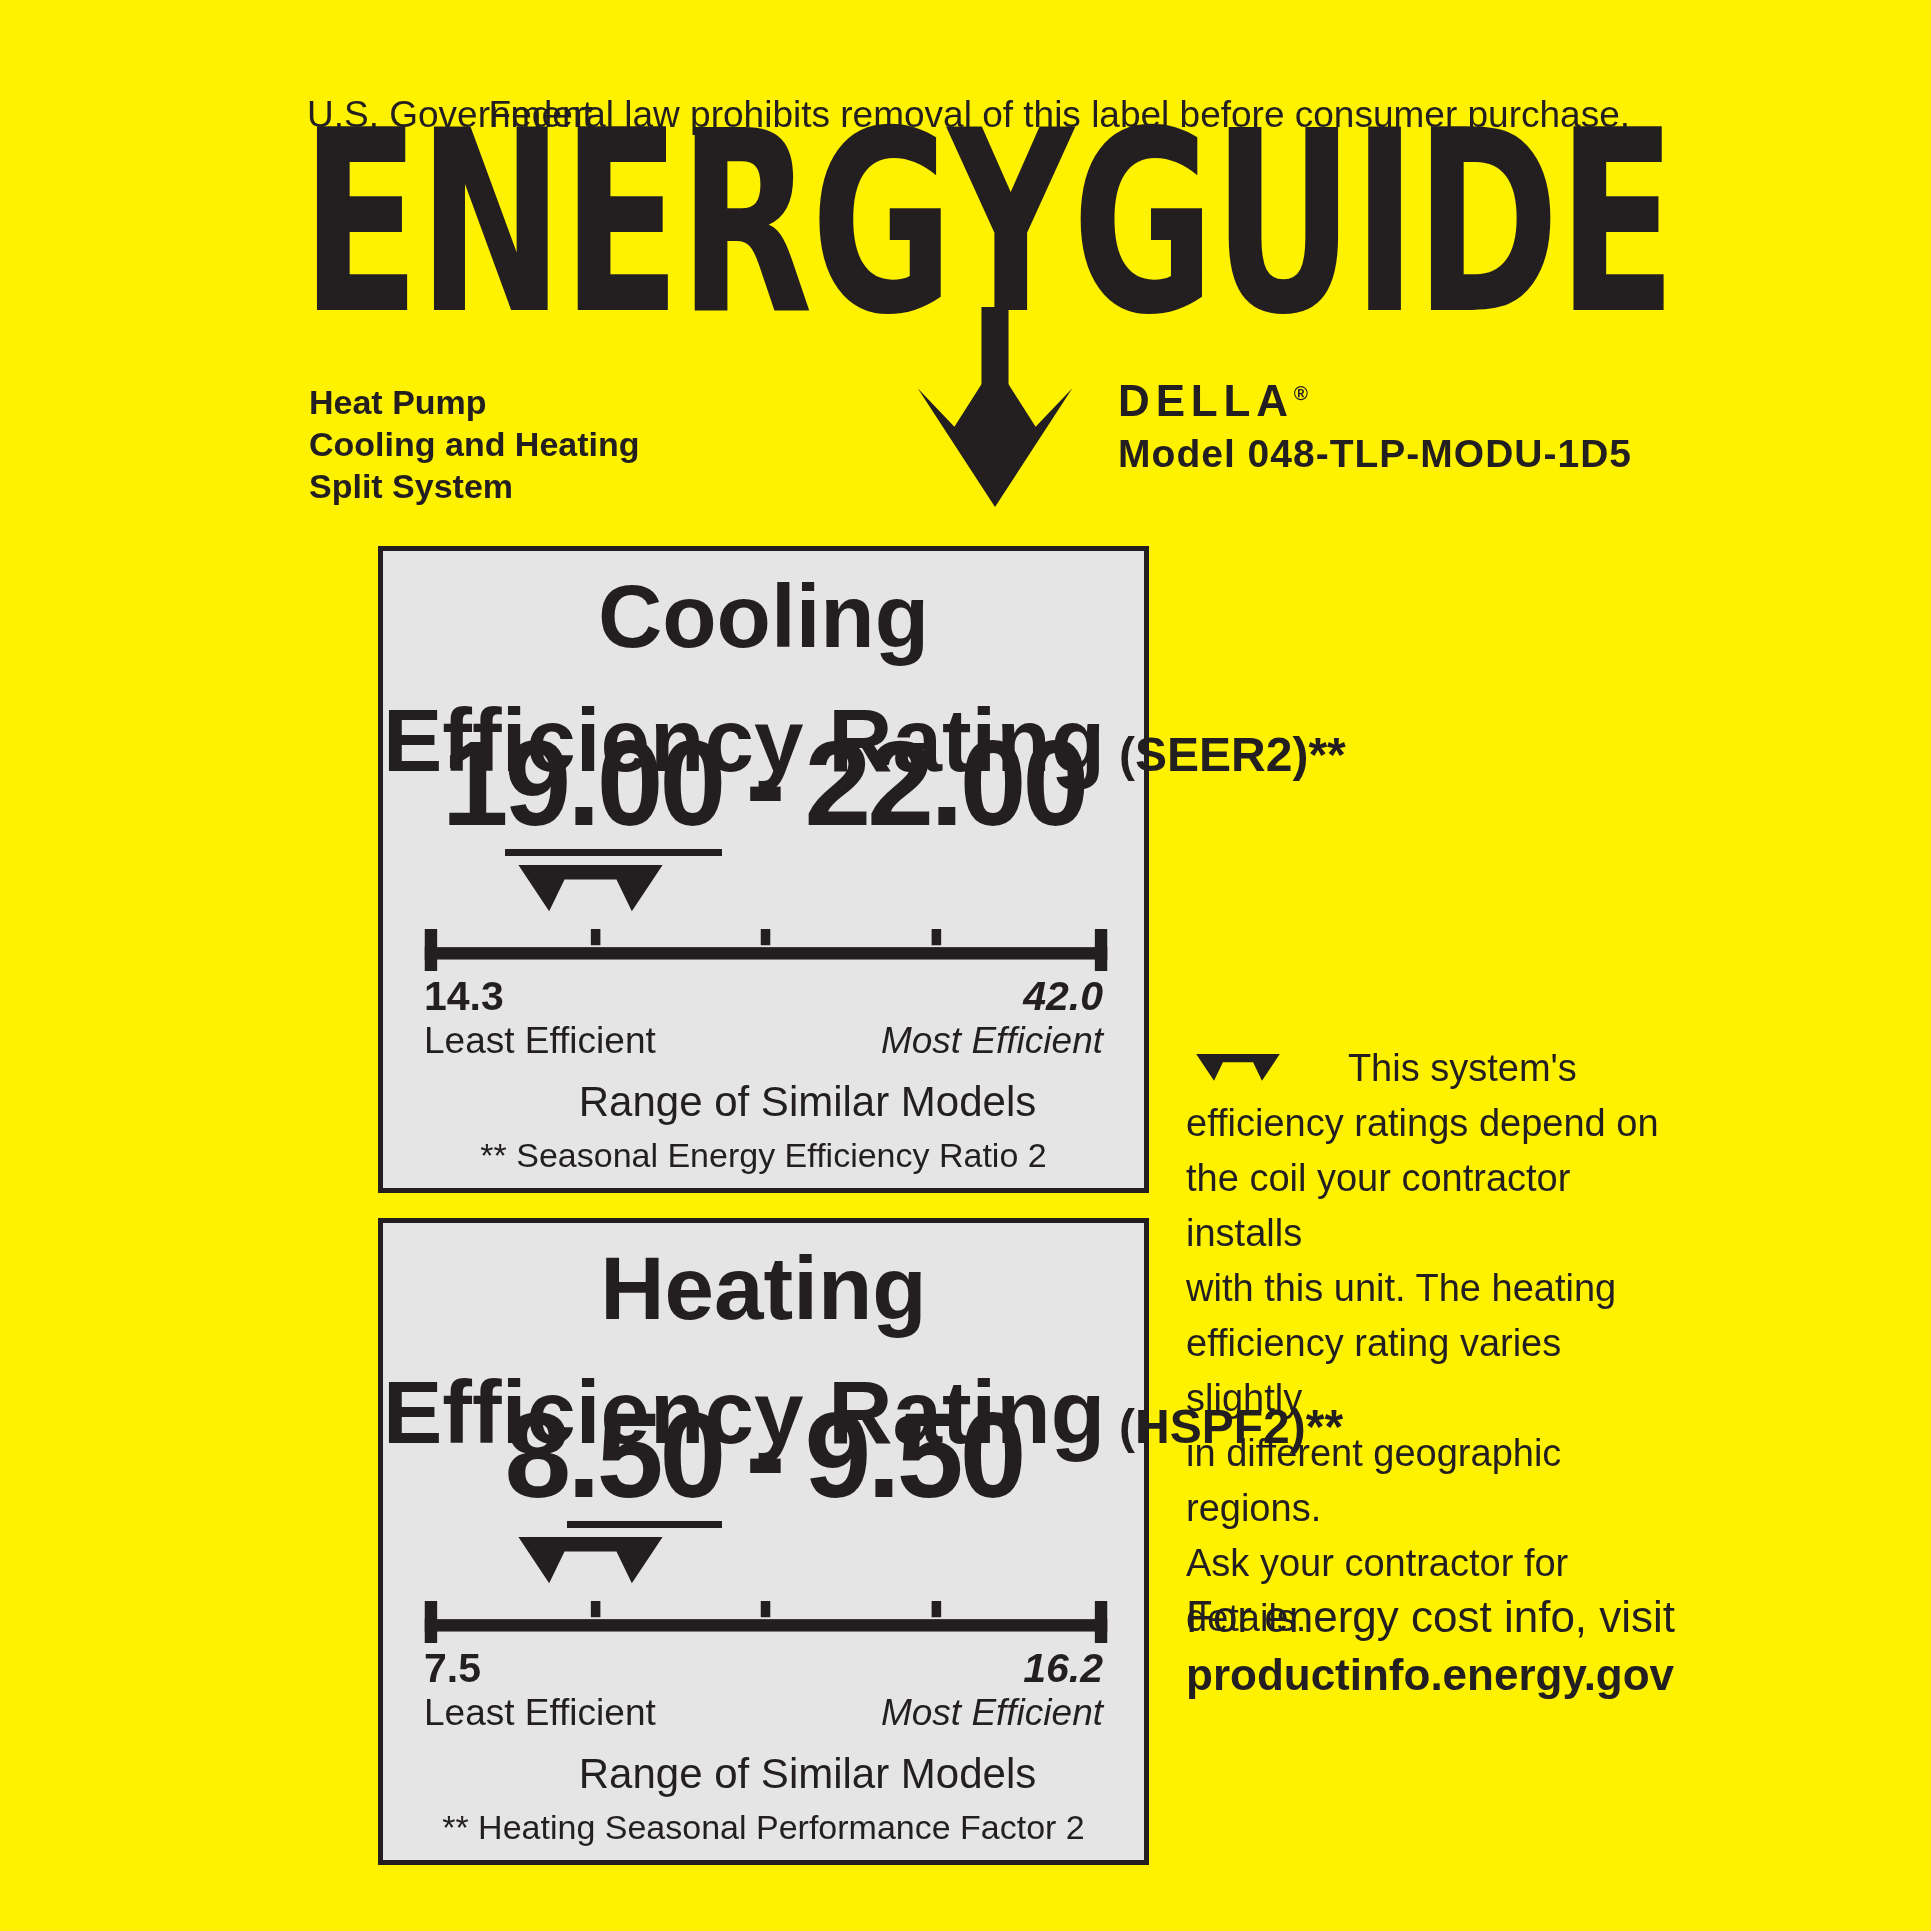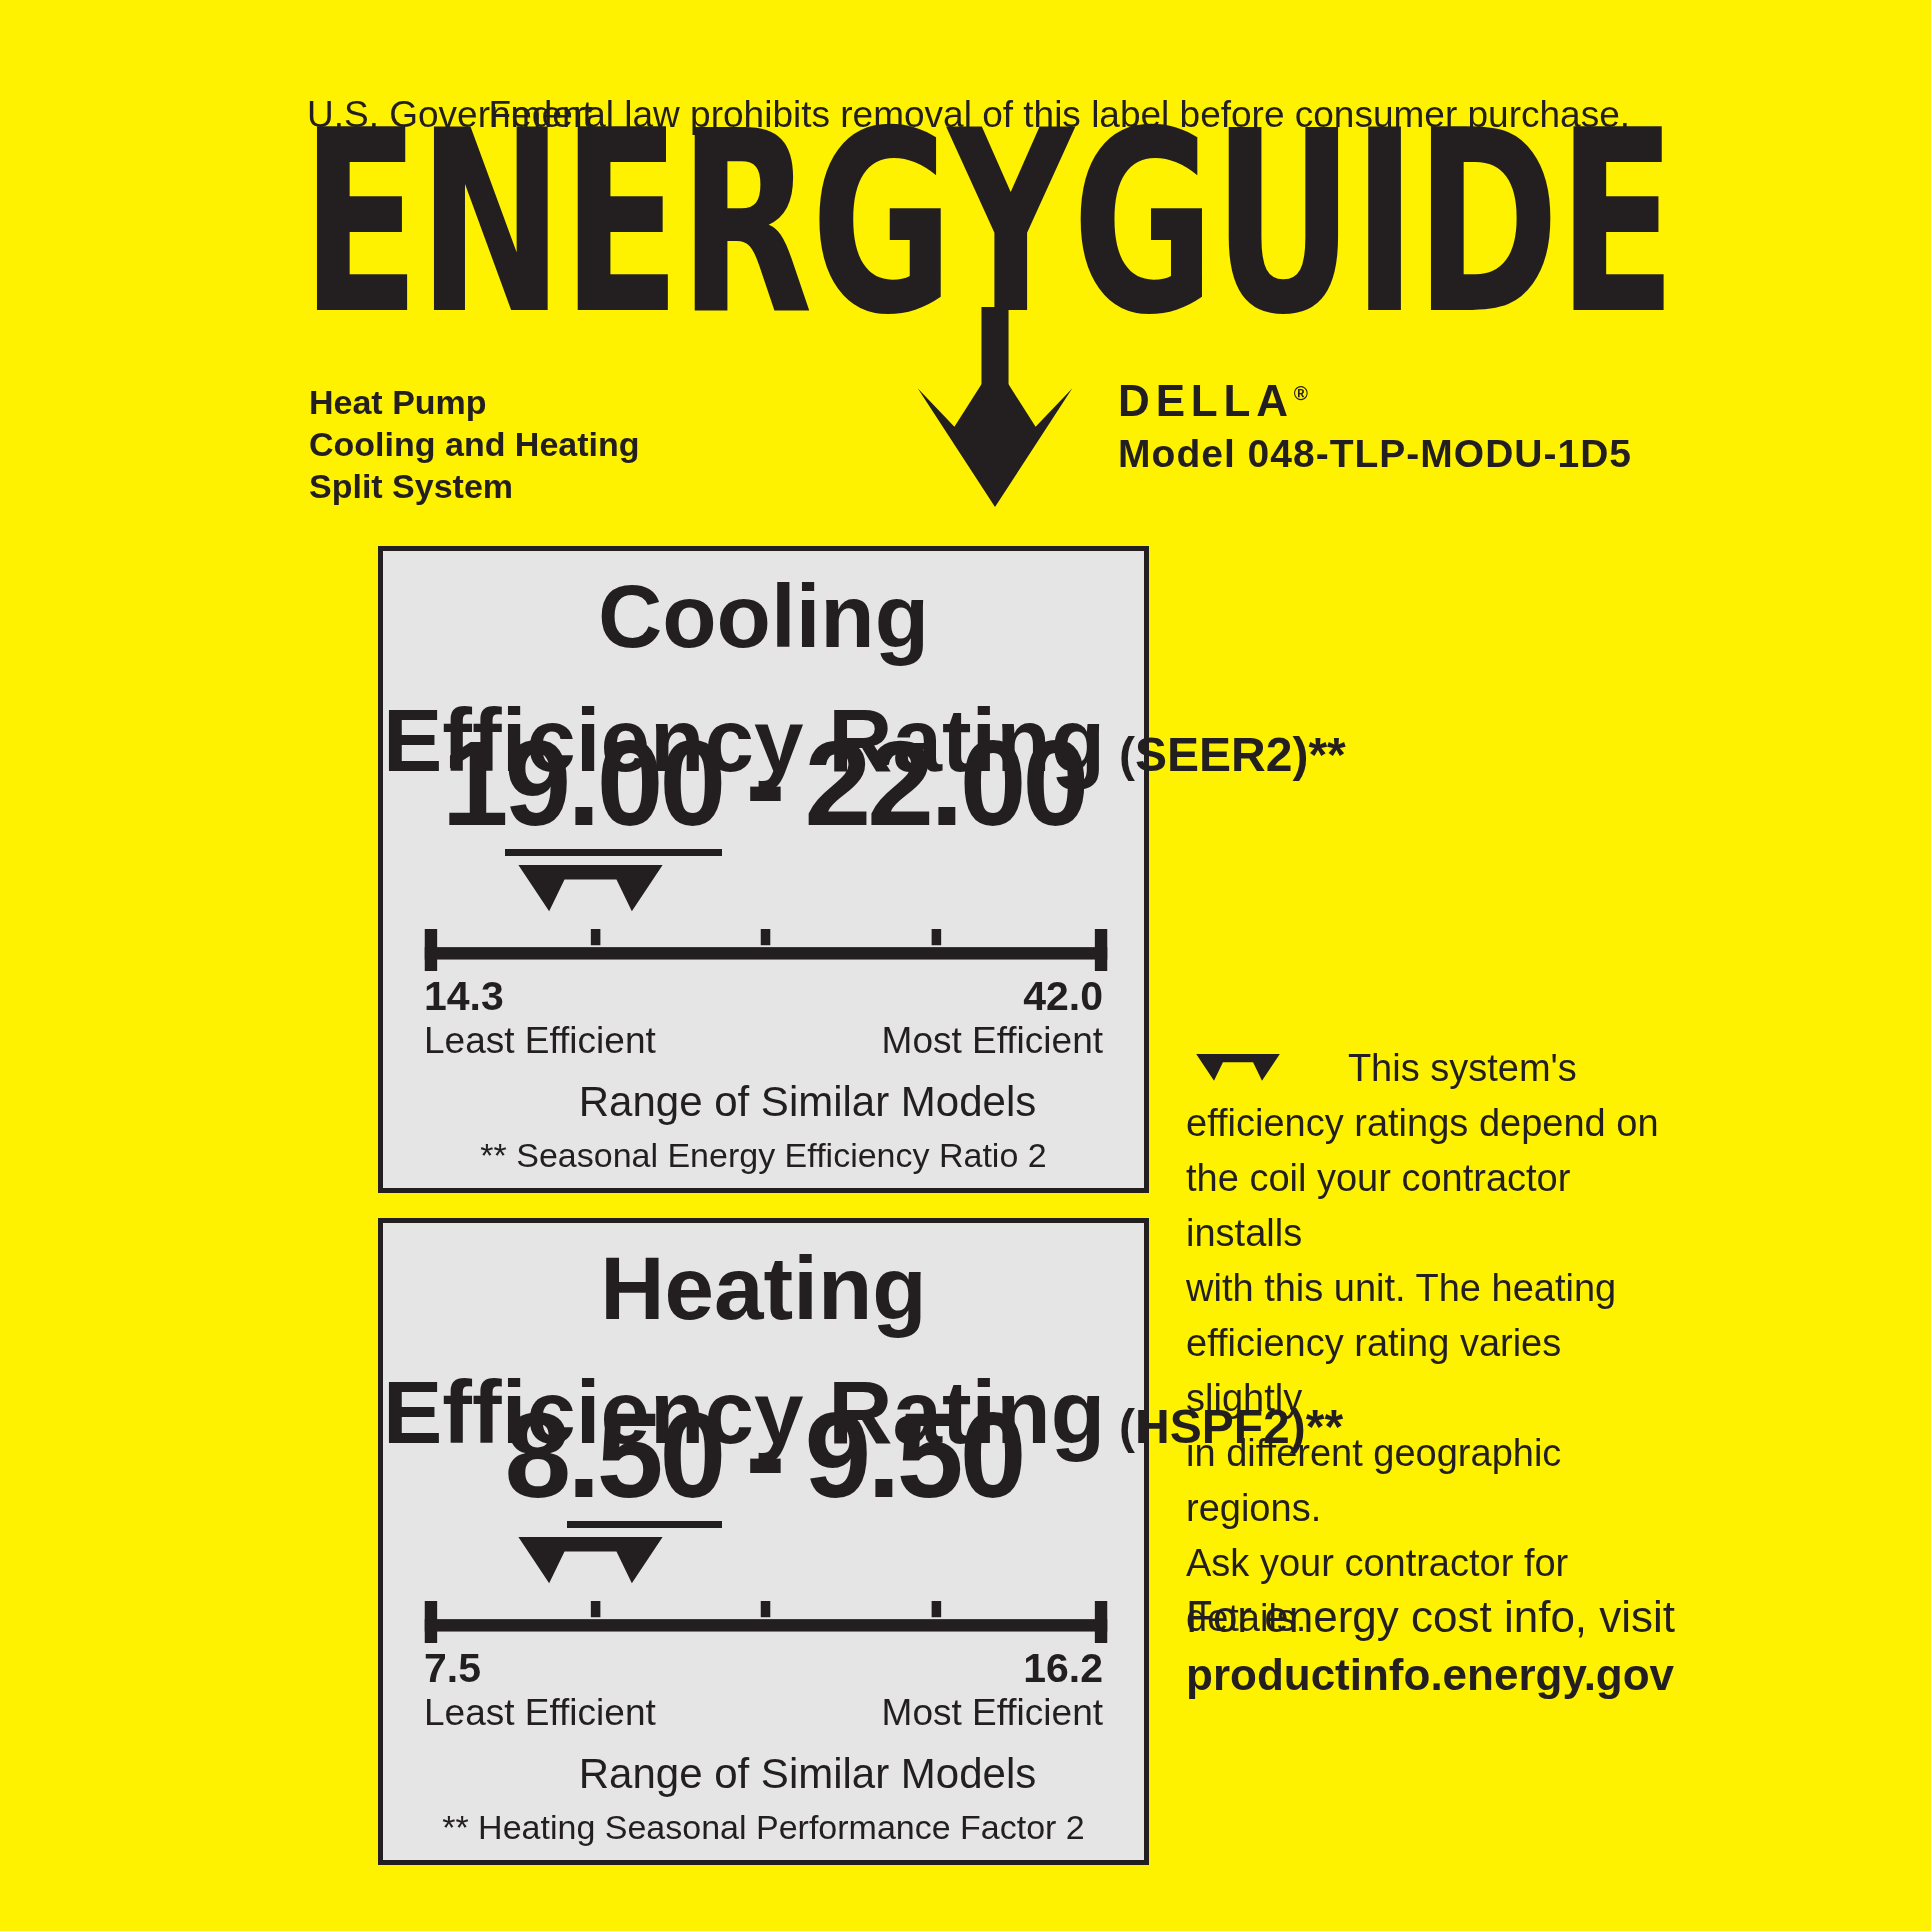--- a/index.html
+++ b/index.html
@@ -51,21 +51,21 @@
   .t2{position:absolute;top:145px;left:0;width:100%;text-align:center;
       font-size:89px;font-weight:bold;line-height:1;white-space:nowrap;}
   .t2 .suffix{font-size:48px;font-weight:bold;margin-left:14px;}
   .num{position:absolute;top:172px;left:0;width:100%;text-align:center;
       font-size:120px;font-weight:bold;letter-spacing:-3.9px;line-height:1;white-space:nowrap;}
   .num .uline{display:inline-block;line-height:1;padding-bottom:5.8px;border-bottom:7.7px solid #231F20;}
   .num .sep{margin:0 23px;}
   .marker-svg{position:absolute;top:314px;left:135px;}
   .scale-svg{position:absolute;top:378px;left:38px;}
   .smin{position:absolute;top:423px;left:41px;text-align:left;}
-  .smax{position:absolute;top:423px;right:41px;text-align:right;}
+  .smax{position:absolute;top:423px;right:41px;text-align:right;font-style:italic;}
   .sval{font-size:41px;font-weight:bold;line-height:1.1;}
   .slab{font-size:37px;line-height:1.2;}
   .caption{position:absolute;top:530px;left:0;width:100%;text-align:center;font-size:42px;line-height:1;padding-left:44px;}
   .foot{position:absolute;top:587px;left:0;width:100%;text-align:center;font-size:34px;line-height:1;}
 
   
   .sidenote{top:1041px;left:1186px;width:483px;font-size:38px;line-height:55px;}
   .sidenote .txt{white-space:pre-line;}
   .note-marker{vertical-align:-1.9px;margin-right:62px;margin-left:3.9px;}
   .costinfo{top:1588px;left:1186px;font-size:44px;line-height:58px;}

